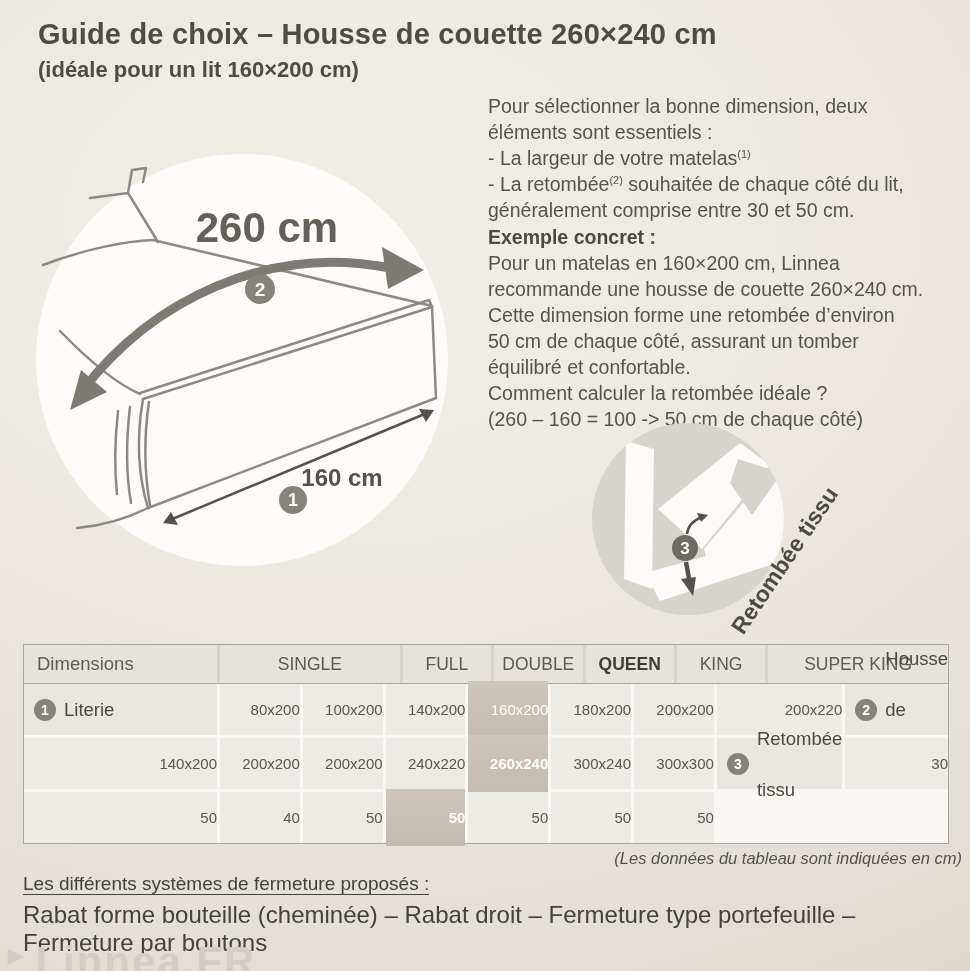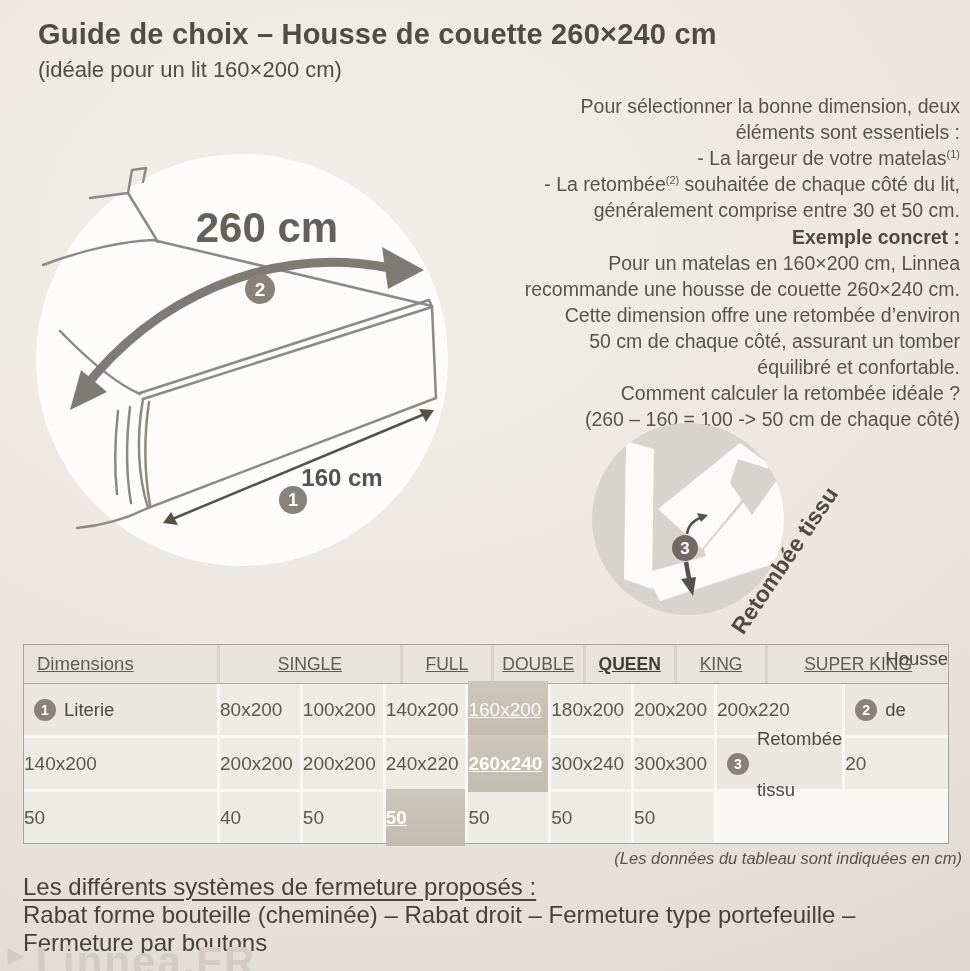--- a/index.html
+++ b/index.html
@@ -2,52 +2,52 @@
 <html><head>
 <meta charset="utf-8">
 <style>
   html,body{margin:0;padding:0;background:#ddd;}
   .page{
     position:relative;width:970px;height:971px;overflow:hidden;
     background:radial-gradient(130% 95% at 36% 24%, #f1eee8 0%, #ece8e1 45%, #e4dfd8 76%, #ddd6cf 100%);
     font-family:"Liberation Sans", sans-serif;color:#53504a;
   }
   .page-title{position:absolute;left:38px;top:18px;font-size:29px;font-weight:bold;color:#4f4c47;letter-spacing:.2px;}
-  .page-subtitle{position:absolute;left:38px;top:57px;font-size:22px;font-weight:normal;color:#4f4c47;text-align:right;}
-  .textcol{position:absolute;left:488px;width:472px;font-size:19.5px;line-height:26px;color:#56534d;text-align:right;}
+  .page-subtitle{position:absolute;left:38px;top:57px;font-size:22px;font-weight:bold;color:#4f4c47;text-align:right;}
+  .textcol{position:absolute;left:488px;width:472px;font-size:19.5px;line-height:26px;color:#56534d;}
   .intro{top:93px;}
   .example{top:224px;}
   .tl{white-space:nowrap;}
   .tl sup{font-size:11px;line-height:0;}
-  .bold{font-weight:bold;color:#4c4944;margin-left:31px;}
+  .bold{font-weight:bold;color:#4c4944;}
   svg text{font-family:"Liberation Sans", sans-serif;}
   .main-circle{position:absolute;left:30px;top:148px;}
   .drop-circle{position:absolute;left:590px;top:421px;}
   .drop-label{
     position:absolute;left:737px;top:618px;font-size:23px;font-weight:bold;color:#4e4b45;
     transform:rotate(-56deg);transform-origin:0 50%;white-space:nowrap;
   }
   
   .size-table{position:absolute;left:23px;top:644px;width:924px;border:1px solid #a9a59d;background:#f8f7f4;}
   .thead{display:grid;grid-template-columns:193px repeat(8,1fr);column-gap:3px;background:#d8d4cd;border-bottom:1px solid #aeaaa2;}
-  .th{background:#e6e3dc;height:38px;line-height:38px;text-align:center;font-size:17.5px;color:#5e5b54;text-decoration:underline;}
+  .th{background:#e6e3dc;height:38px;line-height:38px;text-align:center;font-size:17.5px;color:#5e5b54;}
   .th.corner{text-align:left;padding-left:13px;font-size:18.5px;}
   .th.g2{grid-column:span 2;}
   .th.hl{font-weight:bold;color:#403d39;}
   .tbody{display:grid;grid-template-columns:193px repeat(8,1fr);gap:3px;background:#f8f7f4;padding:0;}
-  .cell{height:51px;line-height:51px;text-align:left;font-size:19px;color:#5a574f;background:#edebe5;}
+  .cell{height:51px;line-height:51px;text-align:right;font-size:15px;color:#5a574f;background:#edebe5;}
   .label-cell{background:#e9e7e0;text-align:left;padding-left:10px;font-size:18.5px;color:#4c4943;display:flex;align-items:center;gap:8px;}
   .badge{display:inline-block;width:22px;height:22px;line-height:22px;border-radius:50%;
     background:#87837b;color:#fff;font-size:14px;font-weight:bold;text-align:center;flex:0 0 22px;}
-  .val-cell.hl{background:transparent;color:#fdfdfb;position:relative;z-index:0;text-decoration:underline;}
+  .val-cell.hl{background:transparent;color:#fdfdfb;position:relative;z-index:0;}
   .val-cell.hl::before{content:'';position:absolute;left:0;right:0;top:-3px;bottom:-3px;z-index:-1;
     background:linear-gradient(#ccc6bb,#c2bcb0);}
   .val-cell.hlb{font-weight:bold;}
   .table-note{position:absolute;left:38px;top:849px;width:924px;text-align:right;font-style:italic;font-size:16.5px;color:#55524c;}
-  .closures-heading{position:absolute;left:23px;top:873px;font-size:24px;color:#45423d;text-decoration:underline;text-underline-offset:4px;}
+  .closures-heading{position:absolute;left:23px;top:873px;font-size:19px;color:#45423d;text-decoration:underline;text-underline-offset:4px;}
   .closures-list{position:absolute;left:23px;top:901px;width:940px;font-size:24px;color:#45423d;}
   .watermark{position:absolute;left:8px;top:938px;font-size:42px;font-weight:bold;color:#d3cbc4;letter-spacing:2px;white-space:nowrap;}
   .wm-tri{font-size:20px;vertical-align:14px;margin-right:10px;}
 </style>
 </head>
 <body>
 
 <div class="page">
 
   <div class="page-title">Guide de choix – Housse de couette 260×240 cm</div>
@@ -58,21 +58,21 @@
     <div class="tl">éléments sont essentiels :</div>
     <div class="tl"><span>- La largeur de votre matelas</span><sup>(1)</sup></div>
     <div class="tl"><span>- La retombée</span><sup>(2)</sup><span> souhaitée de chaque côté du lit,</span></div>
     <div class="tl">généralement comprise entre 30 et 50 cm.</div>
   </div>
 
   <div class="textcol example">
     <div class="tl bold">Exemple concret :</div>
     <div class="tl">Pour un matelas en 160×200 cm, Linnea</div>
     <div class="tl">recommande une housse de couette 260×240 cm.</div>
-    <div class="tl">Cette dimension offre une retombée d’environ</div>
+    <div class="tl">Cette dimension forme une retombée d’environ</div>
     <div class="tl">50 cm de chaque côté, assurant un tomber</div>
     <div class="tl">équilibré et confortable.</div>
     <div class="tl">Comment calculer la retombée idéale ?</div>
     <div class="tl">(260 – 160 = 100  -&gt; 50 cm de chaque côté)</div>
   </div>
 
   <svg class="main-circle" width="424" height="424" viewBox="0 0 424 424">
     <circle cx="212" cy="212" r="206" fill="#fdfcfb"></circle>
     <g fill="none" stroke="#8d8a84" stroke-width="2.5" stroke-linecap="round" stroke-linejoin="round">
       <path d="M 60,50 L 98,45 L 102,22 L 116,20 L 113,34 M 98,45 L 128,94"></path>
@@ -151,21 +151,21 @@
         <div class="cell val-cell">200x200</div>
         <div class="cell val-cell">200x200</div>
         <div class="cell val-cell">240x220</div>
         <div class="cell val-cell hl hlb">260x240</div>
         <div class="cell val-cell">300x240</div>
         <div class="cell val-cell">300x300</div>
         <div class="cell label-cell">
           <span class="badge">3</span>
           <span>Retombée tissu</span>
         </div>
-        <div class="cell val-cell">20</div>
+        <div class="cell val-cell">30</div>
         <div class="cell val-cell">50</div>
         <div class="cell val-cell">40</div>
         <div class="cell val-cell">50</div>
         <div class="cell val-cell hl hlb">50</div>
         <div class="cell val-cell">50</div>
         <div class="cell val-cell">50</div>
         <div class="cell val-cell">50</div>
       </div>
   </div>
 

